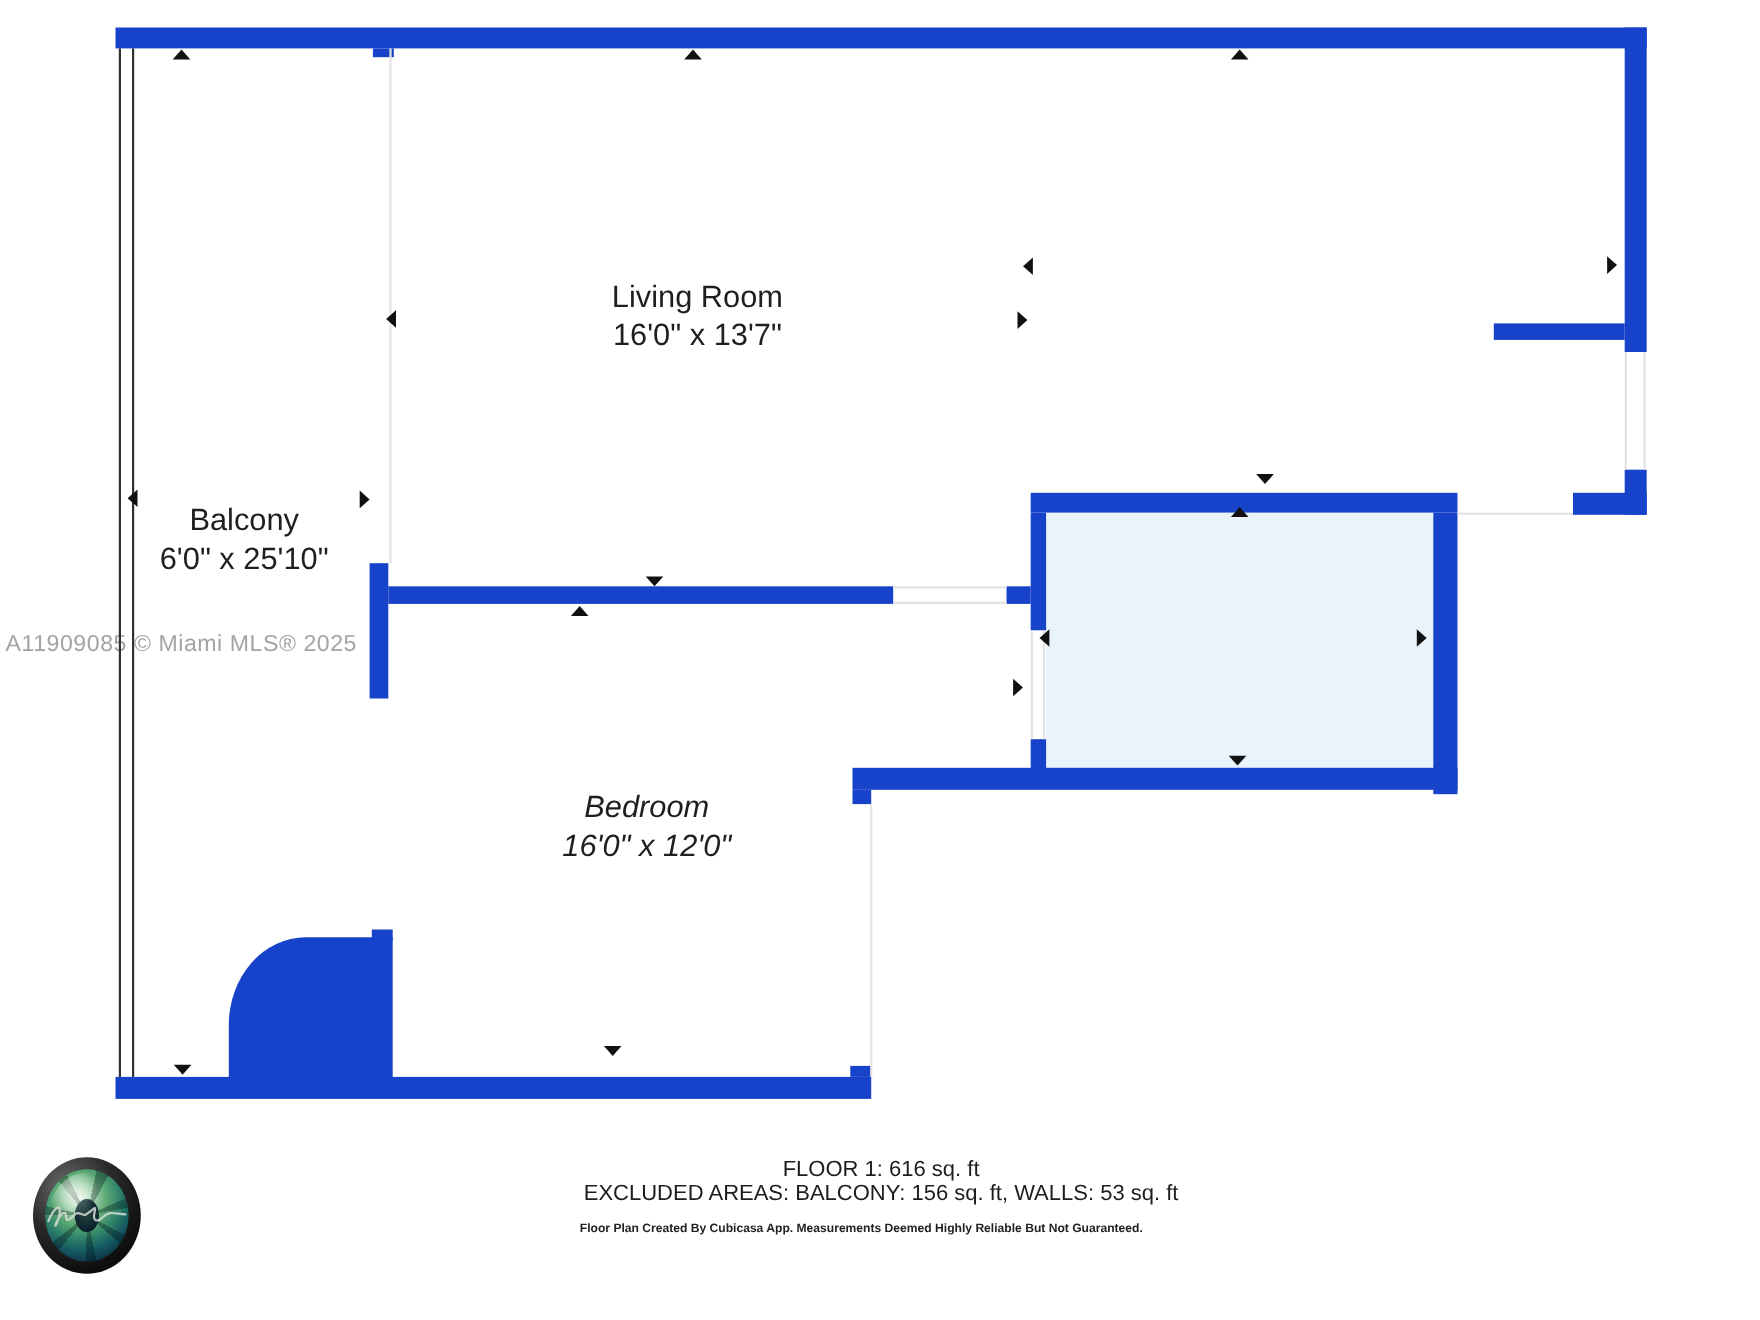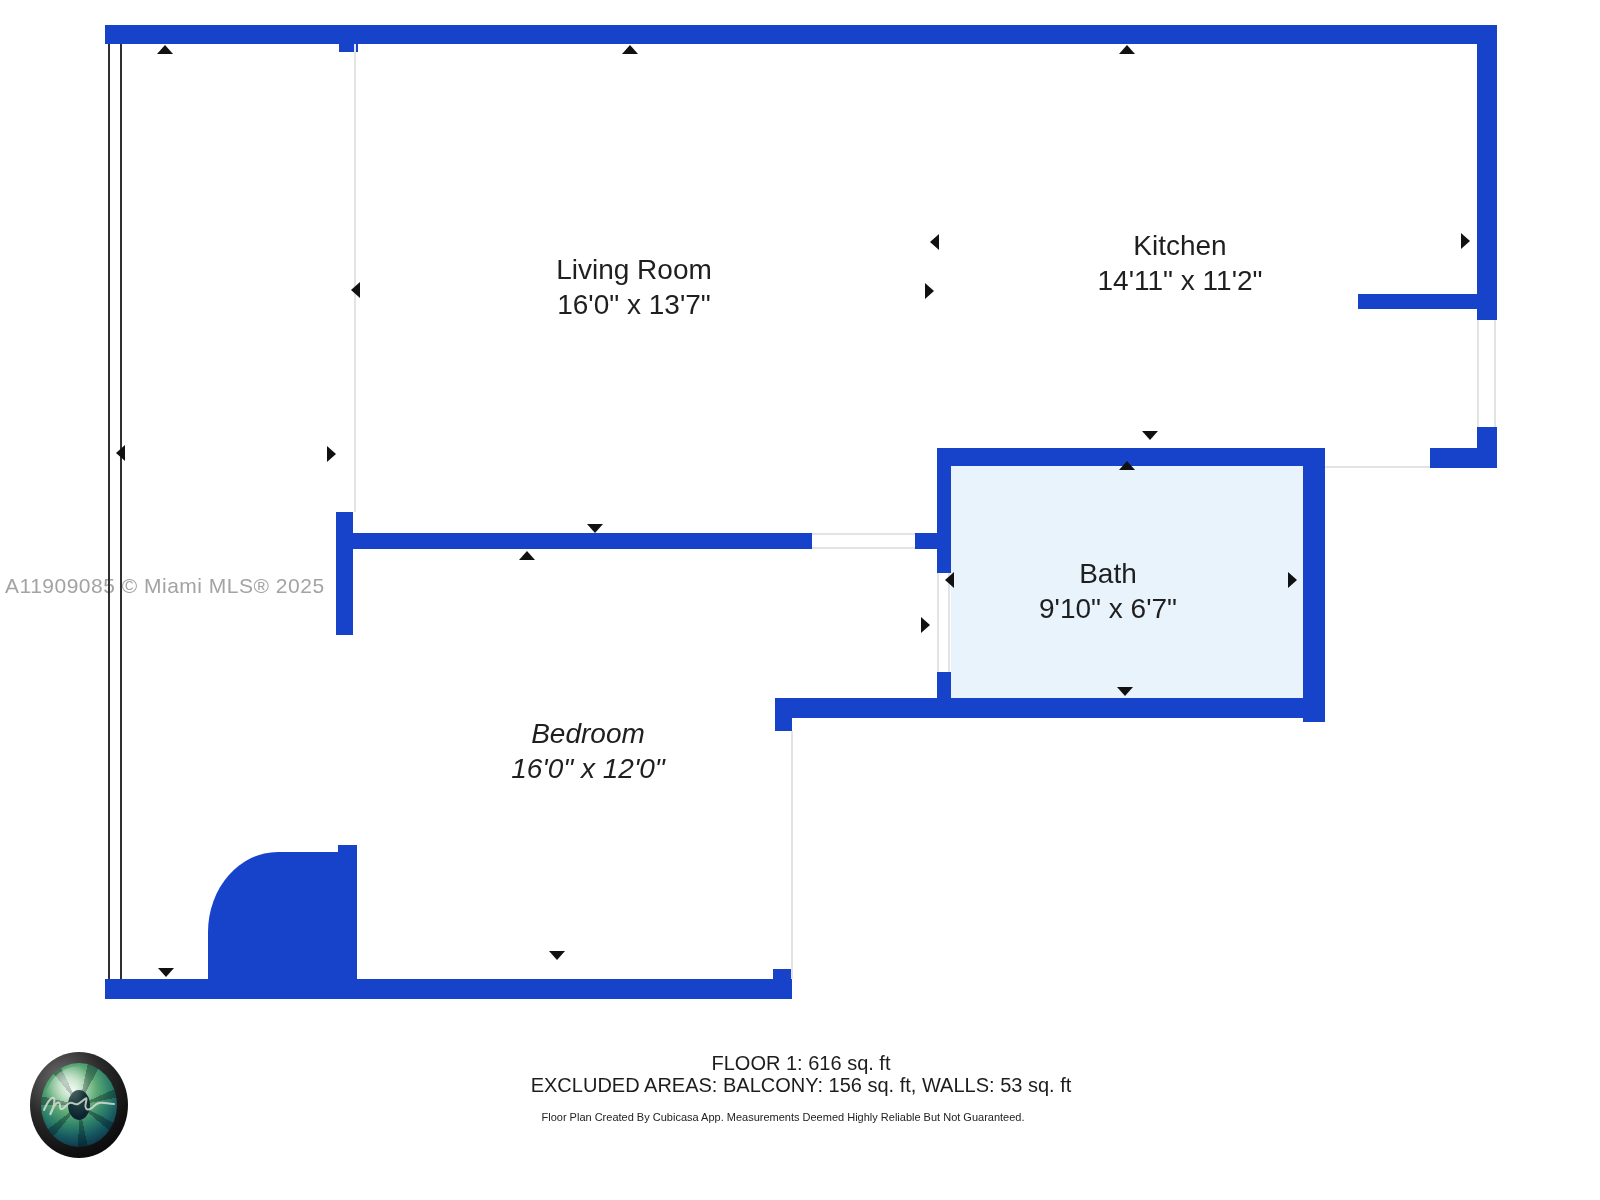--- a/index.html
+++ b/index.html
@@ -14,21 +14,21 @@
   .watermark{position:absolute;left:5px;top:574px;font-size:21px;color:var(--watermark,#A3A3A3);
              letter-spacing:.5px;z-index:1;white-space:nowrap;}
   .arr{position:absolute;width:0;height:0;z-index:4;}
   .arr.up{border-left:8px solid transparent;border-right:8px solid transparent;border-bottom:9px solid var(--arrow,#111);}
   .arr.down{border-left:8px solid transparent;border-right:8px solid transparent;border-top:9px solid var(--arrow,#111);}
   .arr.left{border-top:8px solid transparent;border-bottom:8px solid transparent;border-right:9px solid var(--arrow,#111);}
   .arr.right{border-top:8px solid transparent;border-bottom:8px solid transparent;border-left:9px solid var(--arrow,#111);}
   .summary{position:absolute;left:0;top:1052px;width:1566px;text-align:center;color:#1d1d1d;z-index:5;}
   .summary .total{font-size:20px;font-weight:bold;line-height:23px;}
   .summary .line{font-size:20px;line-height:22px;margin-left:36px;}
-  .summary .disclaimer{font-size:11px;font-weight:normal;margin-top:15px;color:#222;}
+  .summary .disclaimer{font-size:11px;font-weight:bold;margin-top:15px;color:#222;}
   
   .logo{position:absolute;left:30px;top:1052px;width:98px;height:106px;z-index:6;}
   .logo .outer{position:absolute;inset:0;border-radius:50%;
       background:radial-gradient(circle at 32% 26%, #6d6d6d 0%, #2a2a2a 40%, #111 70%, #000 100%);}
   .logo .iris{position:absolute;inset:11px;border-radius:50%;
       background:radial-gradient(circle at 42% 32%, #eef8ee 0%, #a8d6b0 16%, #5aa873 33%,
                  #2b8066 50%, #11565e 66%, #0a3448 80%, #071f2d 100%);}
   .logo .blades{position:absolute;inset:11px;border-radius:50%;opacity:.38;
       background:repeating-conic-gradient(from 15deg, rgba(5,15,20,.85) 0 13deg, rgba(255,255,255,.05) 13deg 51deg);}
   .logo .hub{position:absolute;inset:38px;border-radius:50%;
@@ -95,27 +95,23 @@
   <div class="arr right" style="left:921px;top:617px;"></div>
   <div class="arr right" style="left:1288px;top:572px;"></div>
   <div class="arr down" style="left:1117px;top:687px;"></div>
   <div class="arr down" style="left:158px;top:968px;"></div>
   <div class="arr down" style="left:549px;top:951px;"></div>
 
   <div class="room-label" style="left:634px;top:252px;">
     <div>Living Room</div>
     <div>16'0" x 13'7"</div>
   </div>
-  <div class="room-label" style="left:1180px;top:228px;">
-    <div>Kitchen</div>
-    <div>14'11" x 11'2"</div>
-  </div>
-  <div class="room-label" style="left:1108px;top:556px;">
-    <div>Bath</div>
-    <div>9'10" x 6'7"</div>
+  <div class="room-label" style="left:222px;top:455px;">
+    <div>Balcony</div>
+    <div>6'0" x 25'10"</div>
   </div>
   <div class="room-label" style="left:588px;top:716px;font-style:italic;">
     <div>Bedroom</div>
     <div>16'0" x 12'0"</div>
   </div>
 
   <div class="watermark">A11909085 © Miami MLS® 2025</div>
 
   <div class="summary">
     <div class="line">FLOOR 1: 616 sq. ft</div>

